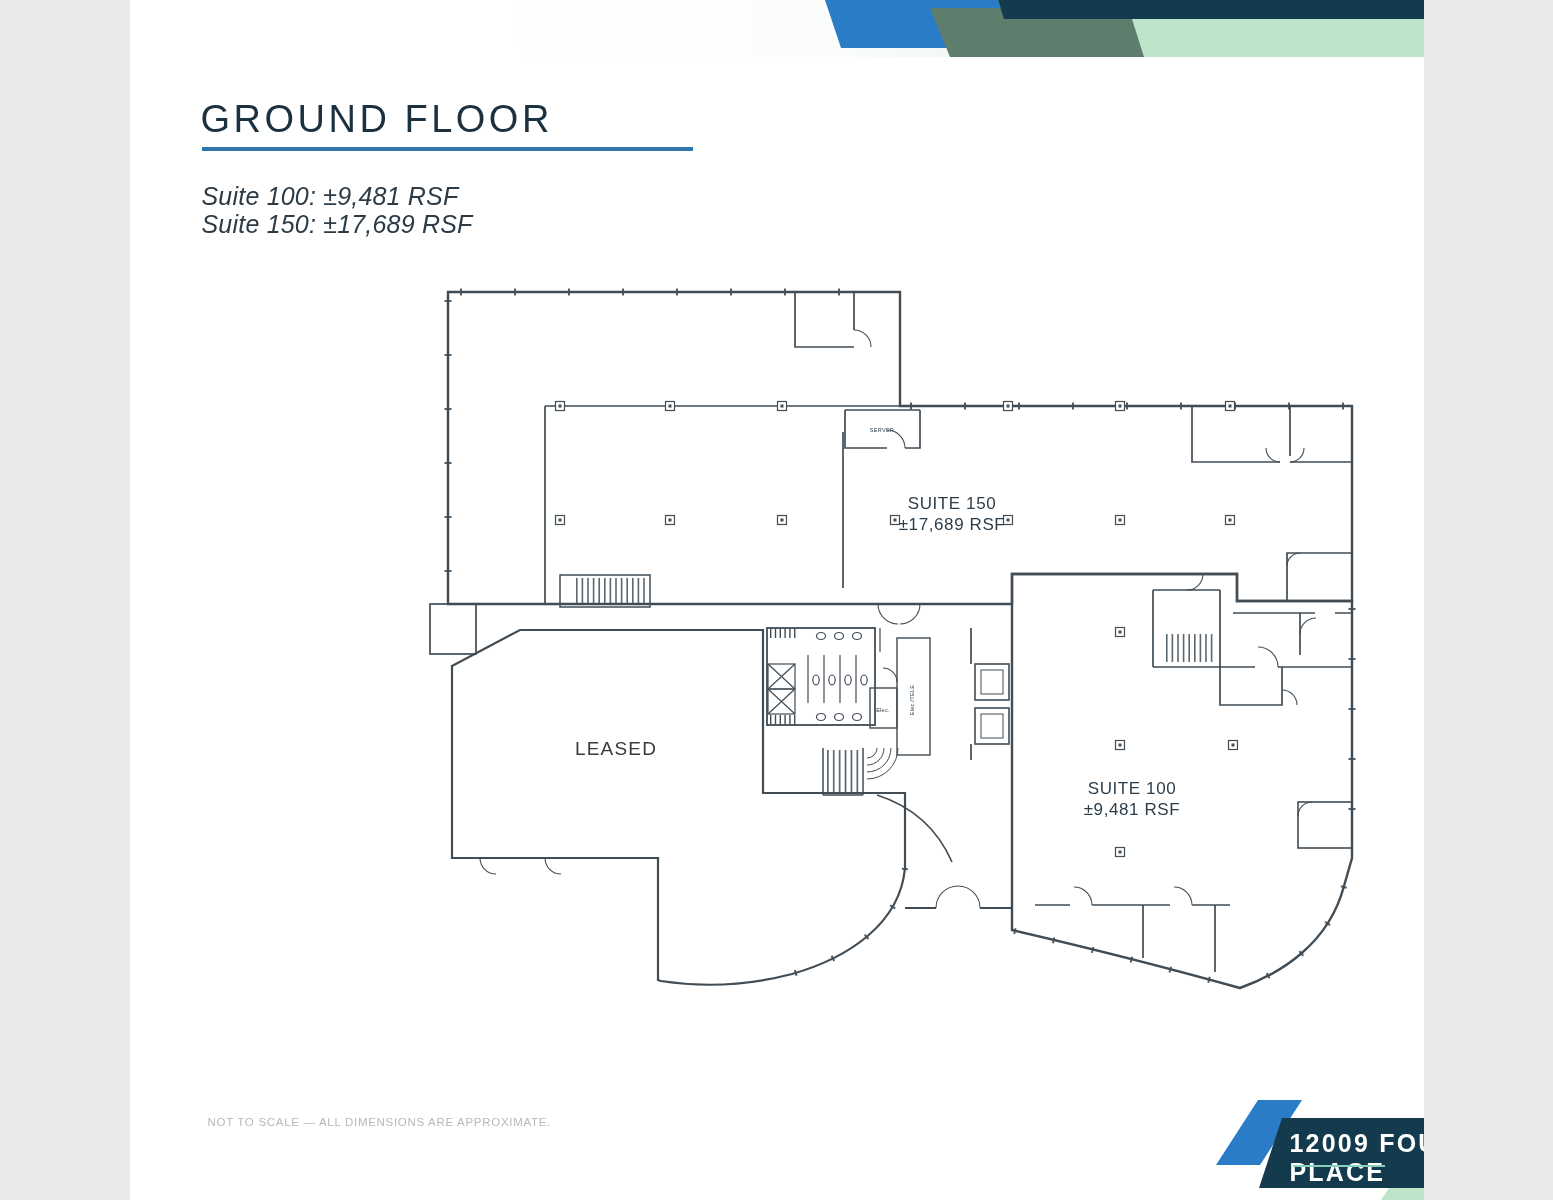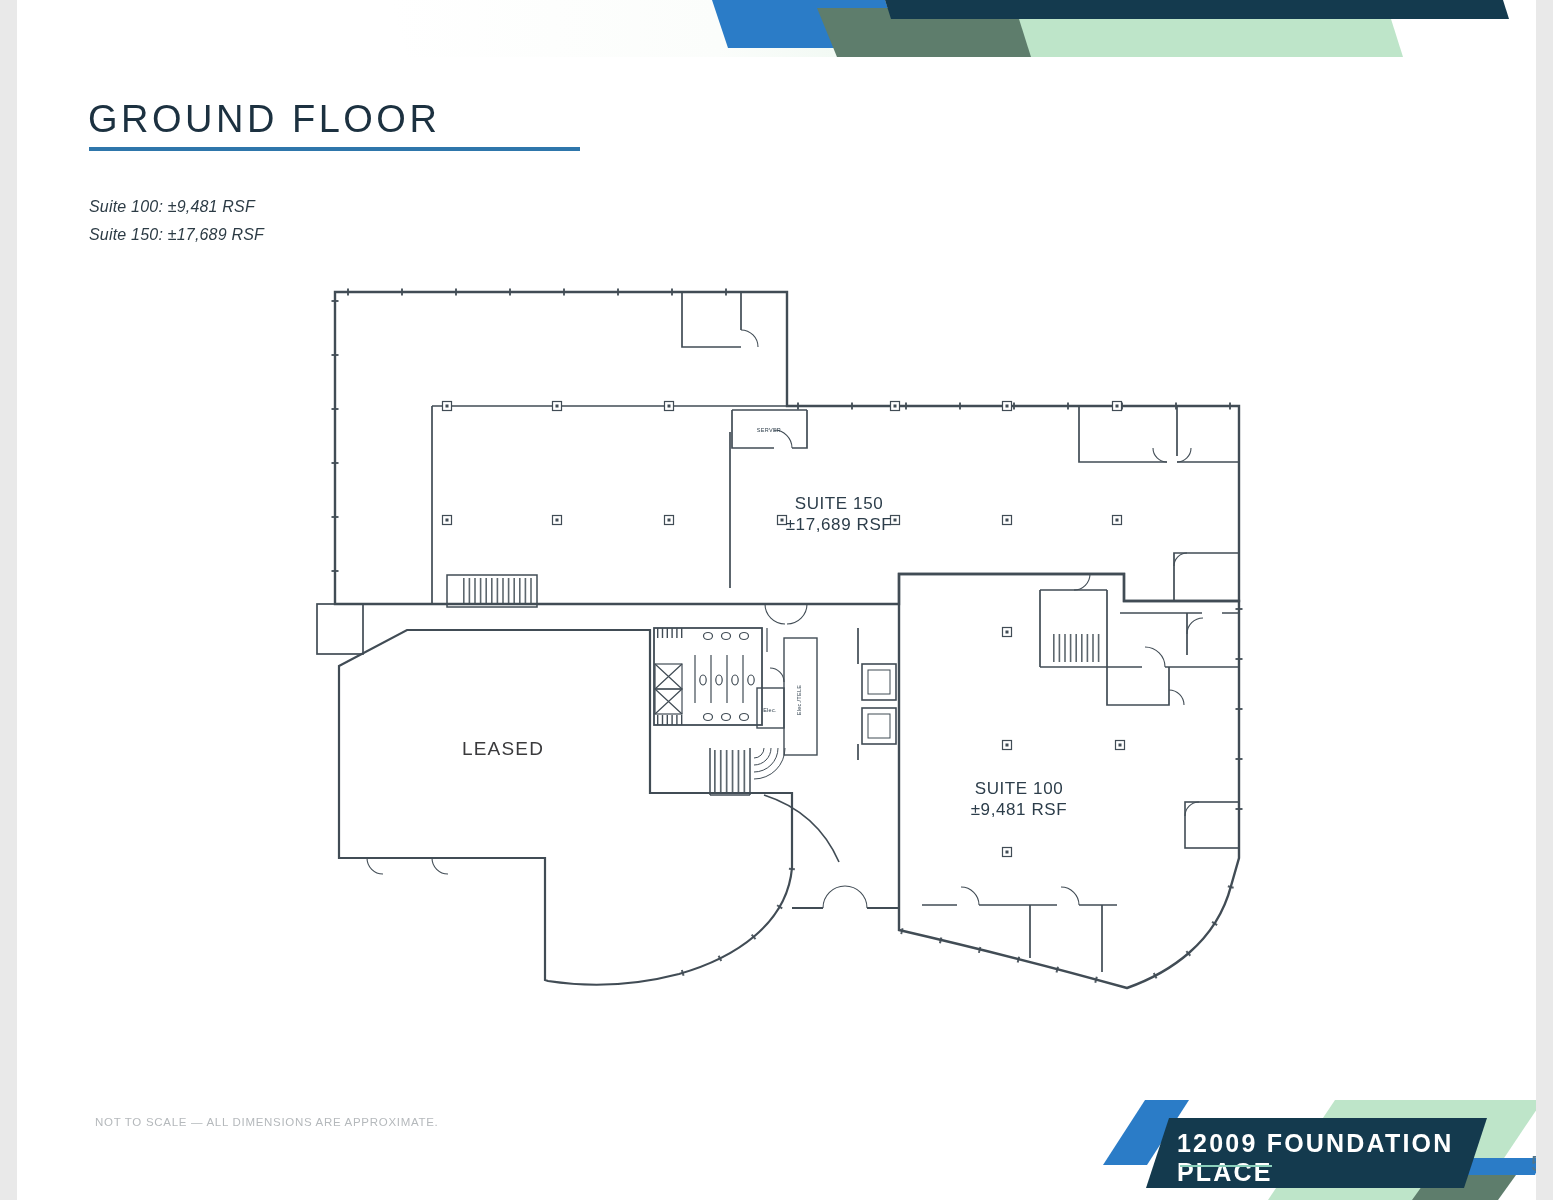--- a/index.html
+++ b/index.html
@@ -1,22 +1,22 @@
 <!DOCTYPE html>
 <html><head>
 <meta charset="utf-8">
 <style>
   html,body{margin:0;padding:0;background:#e9e9e9;}
-  .page{position:relative;width:1519px;height:1200px;background:#ffffff;overflow:hidden;
+  .page{position:relative;width:1294px;height:1200px;background:#ffffff;overflow:hidden;
         font-family:"Liberation Sans",sans-serif;margin:0 auto;}
   .abs{position:absolute;}
   
   .doc-title{left:71px;top:98px;font-size:38px;letter-spacing:3.5px;color:#1c3140;font-weight:400;}
   .title-rule{left:72px;top:147px;width:491px;height:4px;background:#2e76ab;}
-  .stats{left:72px;top:193px;font-size:16px;font-style:italic;color:#2c3b45;line-height:28px;letter-spacing:.2px;}
+  .stats{left:72px;top:182px;font-size:25px;font-style:italic;color:#2c3b45;line-height:28px;letter-spacing:.2px;}
   .stats p{margin:0;}
   
   .disclaimer{left:78px;top:1100px;font-size:11.5px;letter-spacing:.7px;color:#b5b9bc;margin-top:16px;}
   .logo-title{left:1160px;top:1129px;width:292px;font-size:25px;font-weight:700;
               letter-spacing:2.2px;color:#ffffff;}
   .logo-sub{left:1262px;top:1159px;font-size:13px;font-weight:700;letter-spacing:3.1px;color:#8bd0bc;margin-top:41px;}
   .logo-subline{left:1163px;top:1165px;width:92px;height:2px;background:#8bd0bc;}
   .page-num{left:1514px;top:1151px;font-size:22px;color:#51768b;}
   
   .wall{stroke:#414c55;fill:none;}

